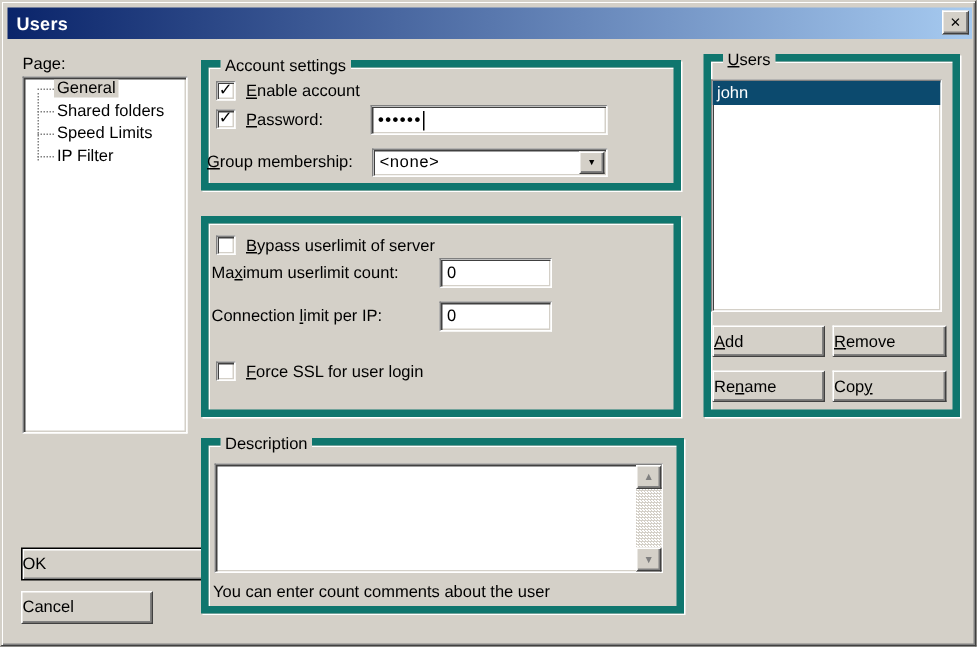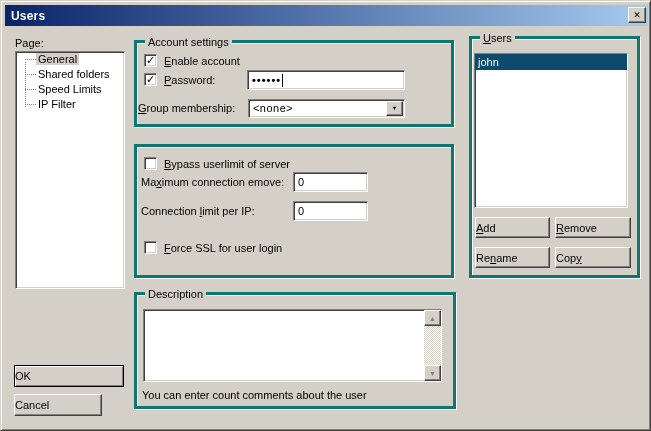--- a/index.html
+++ b/index.html
@@ -34,21 +34,21 @@
   }
 
   .sunken {
     background: #ffffff;
     border: 1px solid; border-color: #808080 #ffffff #ffffff #808080;
     box-shadow: inset 1px 1px 0 #404040, inset -1px -1px 0 #d4d0c8;
   }
 
   .group {
     position: absolute;
-    border: 3px solid #0f766e;
+    border: 5px solid #0f766e;
     box-shadow: 1px 1px 0 #ffffff, inset 1px 1px 0 #ffffff;
   }
   .group-label {
     position: absolute; top: -7px; left: 8px;
     background: #d4d0c8; padding: 0 3px; white-space: nowrap;
   }
 
   .lbl { position: absolute; white-space: nowrap; }
   .ak { text-decoration: underline; }
 
@@ -131,21 +131,21 @@
       <span class="tree-label">Shared folders</span>
     </div>
     <div class="tree-item">
       <span class="tree-label">Speed Limits</span>
     </div>
     <div class="tree-item">
       <span class="tree-label">IP Filter</span>
     </div>
   </div>
 
-  <div class="btn raised default" style="left:13px;top:364px;width:110px;height:22px">
+  <div class="btn raised default" style="left:13px;top:364px;width:124px;height:22px">
     <span>OK</span>
   </div>
   <div class="btn raised" style="left:13px;top:393px;width:88px;height:22px">
     <span>Cancel</span>
   </div>
 
   <div class="group" style="left:133px;top:39px;width:320px;height:87px">
     <span class="group-label">Account settings</span>
   </div>
 
@@ -175,21 +175,21 @@
     </span>
   </div>
 
   <div class="group" style="left:133px;top:143px;width:320px;height:134px"></div>
 
   <div class="cbrow" style="left:143px;top:156px">
     <span class="checkbox"></span>
     <span><span></span><span class="ak">B</span><span>ypass userlimit of server</span></span>
   </div>
 
-  <div class="lbl" style="left:140px;top:175px"><span>Ma</span><span class="ak">x</span><span>imum connection emove:</span></div>
+  <div class="lbl" style="left:140px;top:175px"><span>Ma</span><span class="ak">x</span><span>imum userlimit count:</span></div>
   <div class="field sunken" style="left:292px;top:171px;width:75px;height:20px">
     <span>0</span>
   </div>
 
   <div class="lbl" style="left:140px;top:204px"><span>Connection </span><span class="ak">l</span><span>imit per IP:</span></div>
   <div class="field sunken" style="left:292px;top:200px;width:75px;height:20px">
     <span>0</span>
   </div>
 
   <div class="cbrow" style="left:143px;top:240px">

